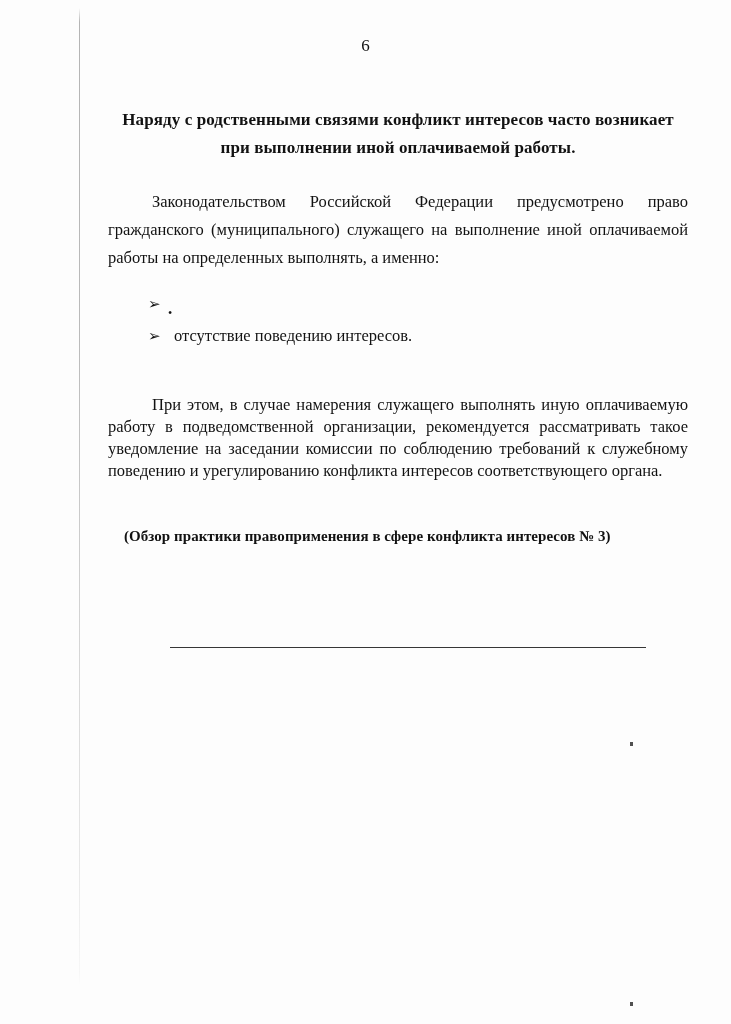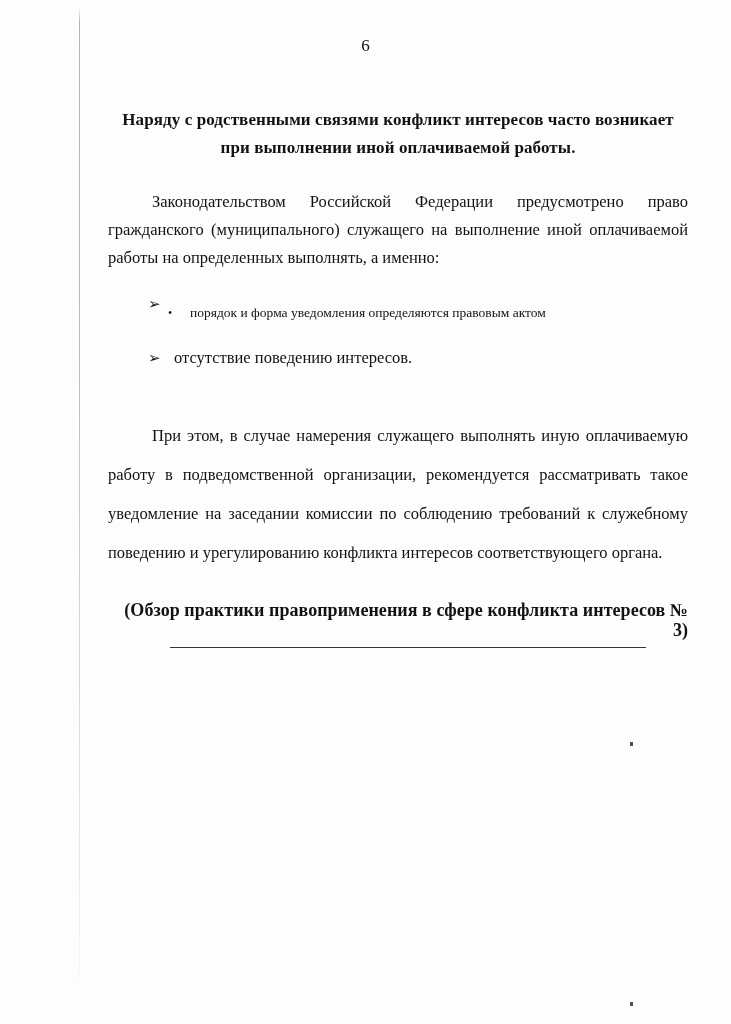--- a/index.html
+++ b/index.html
@@ -66,21 +66,21 @@
   .para {
     font-size: 16.5px;
     line-height: 28px;
     text-align: justify;
     text-justify: inter-word;
     margin: 0;
     text-indent: 44px;
   }
 
   .para.spaced {
-    line-height: 39px;
+    line-height: 22px;
   }
 
   .gap-1 { height: 18px; }
   .gap-2 { height: 20px; }
   .gap-3 { height: 12px; }
   .gap-4 { height: 44px; }
   .gap-5 { height: 28px; }
 
   .arrow-row {
     position: relative;
@@ -129,24 +129,24 @@
     text-align: justify;
     text-justify: inter-word;
   }
   .dot-row .body .last {
     text-align: left;
     display: block;
   }
 
   .citation {
     font-weight: bold;
-    font-size: 18px;
+    font-size: 15px;
     line-height: 20px;
-    text-align: right;
-    margin: 0;
+    text-align: left;
+    margin: 16px;
     letter-spacing: 0.05px;
   }
 
   .rule {
     position: absolute;
     left: 170px;
     top: 647px;
     width: 476px;
     height: 1px;
     background: #1a1a1a;
@@ -187,21 +187,20 @@
       <span class="marker">➢</span>
       <span class="body loose">
       </span>
     </div>
 
     <div class="gap-3"></div>
 
     <div class="dot-row">
       <span class="marker">•</span>
       <span class="body">
-        <span>порядок и форма уведомления определяются правовым актом</span>
       </span>
     </div>
 
     <div class="gap-2"></div>
 
     <div class="arrow-row">
       <span class="marker">➢</span>
       <span class="body">отсутствие поведению интересов.</span>
     </div>
 

